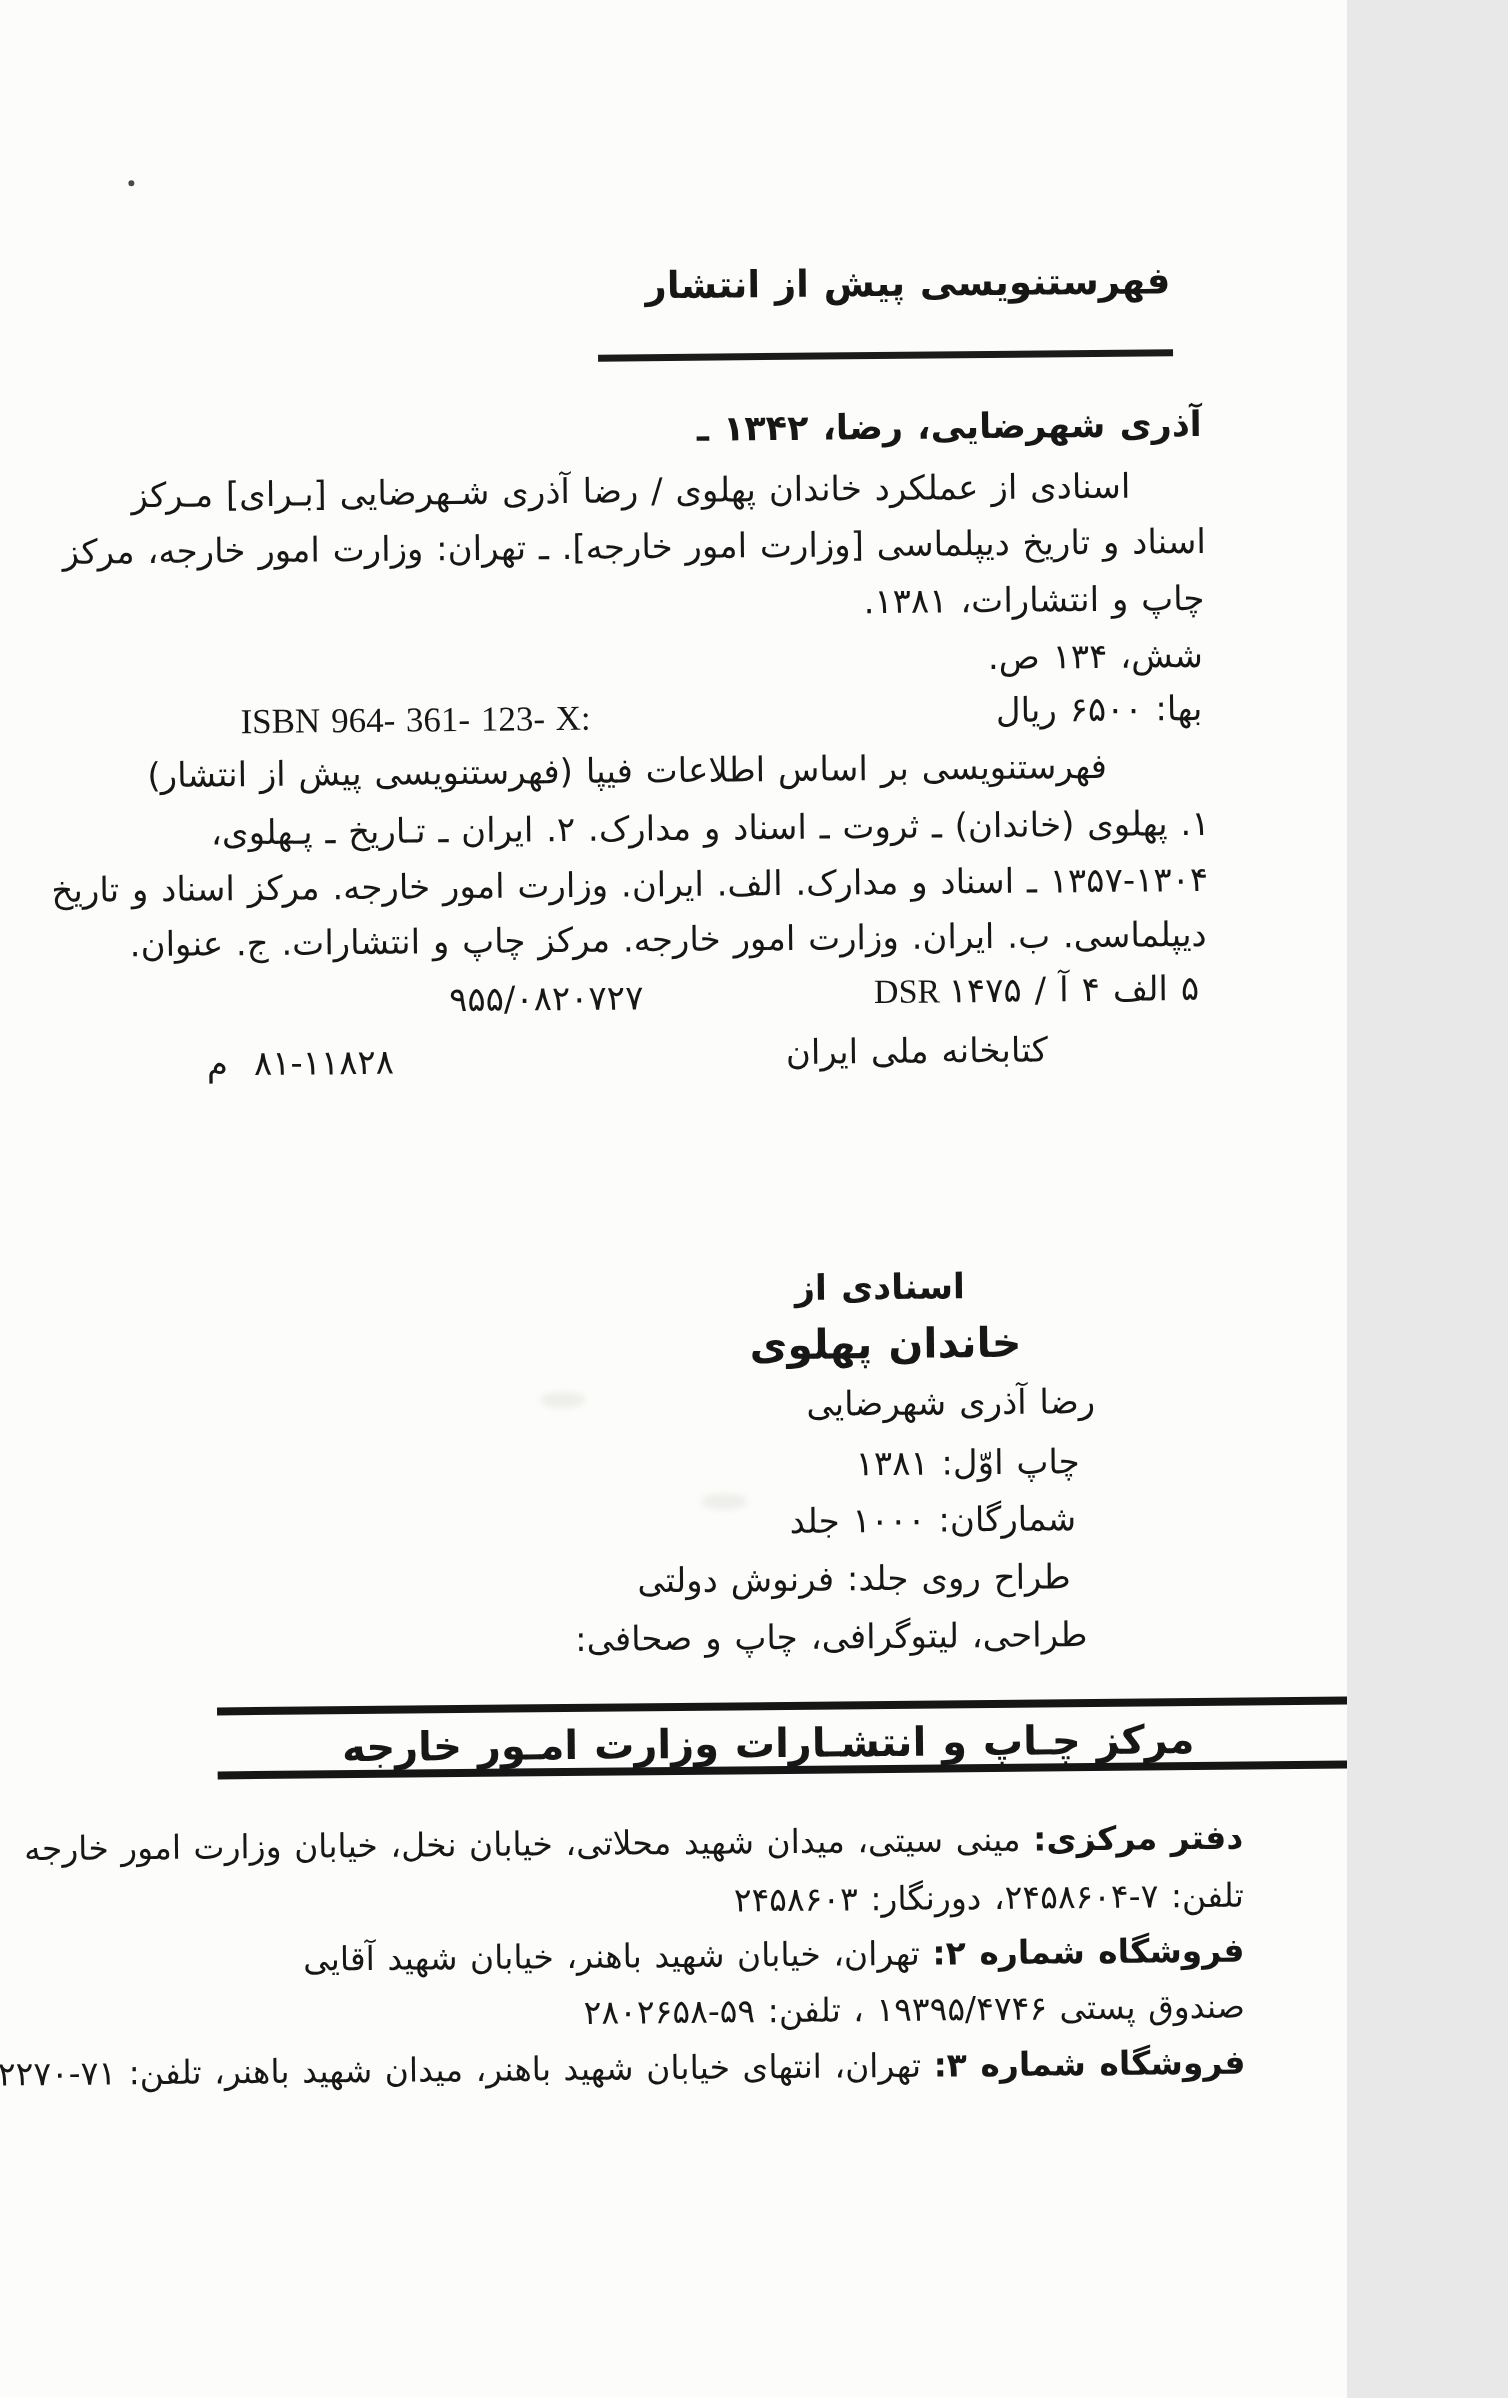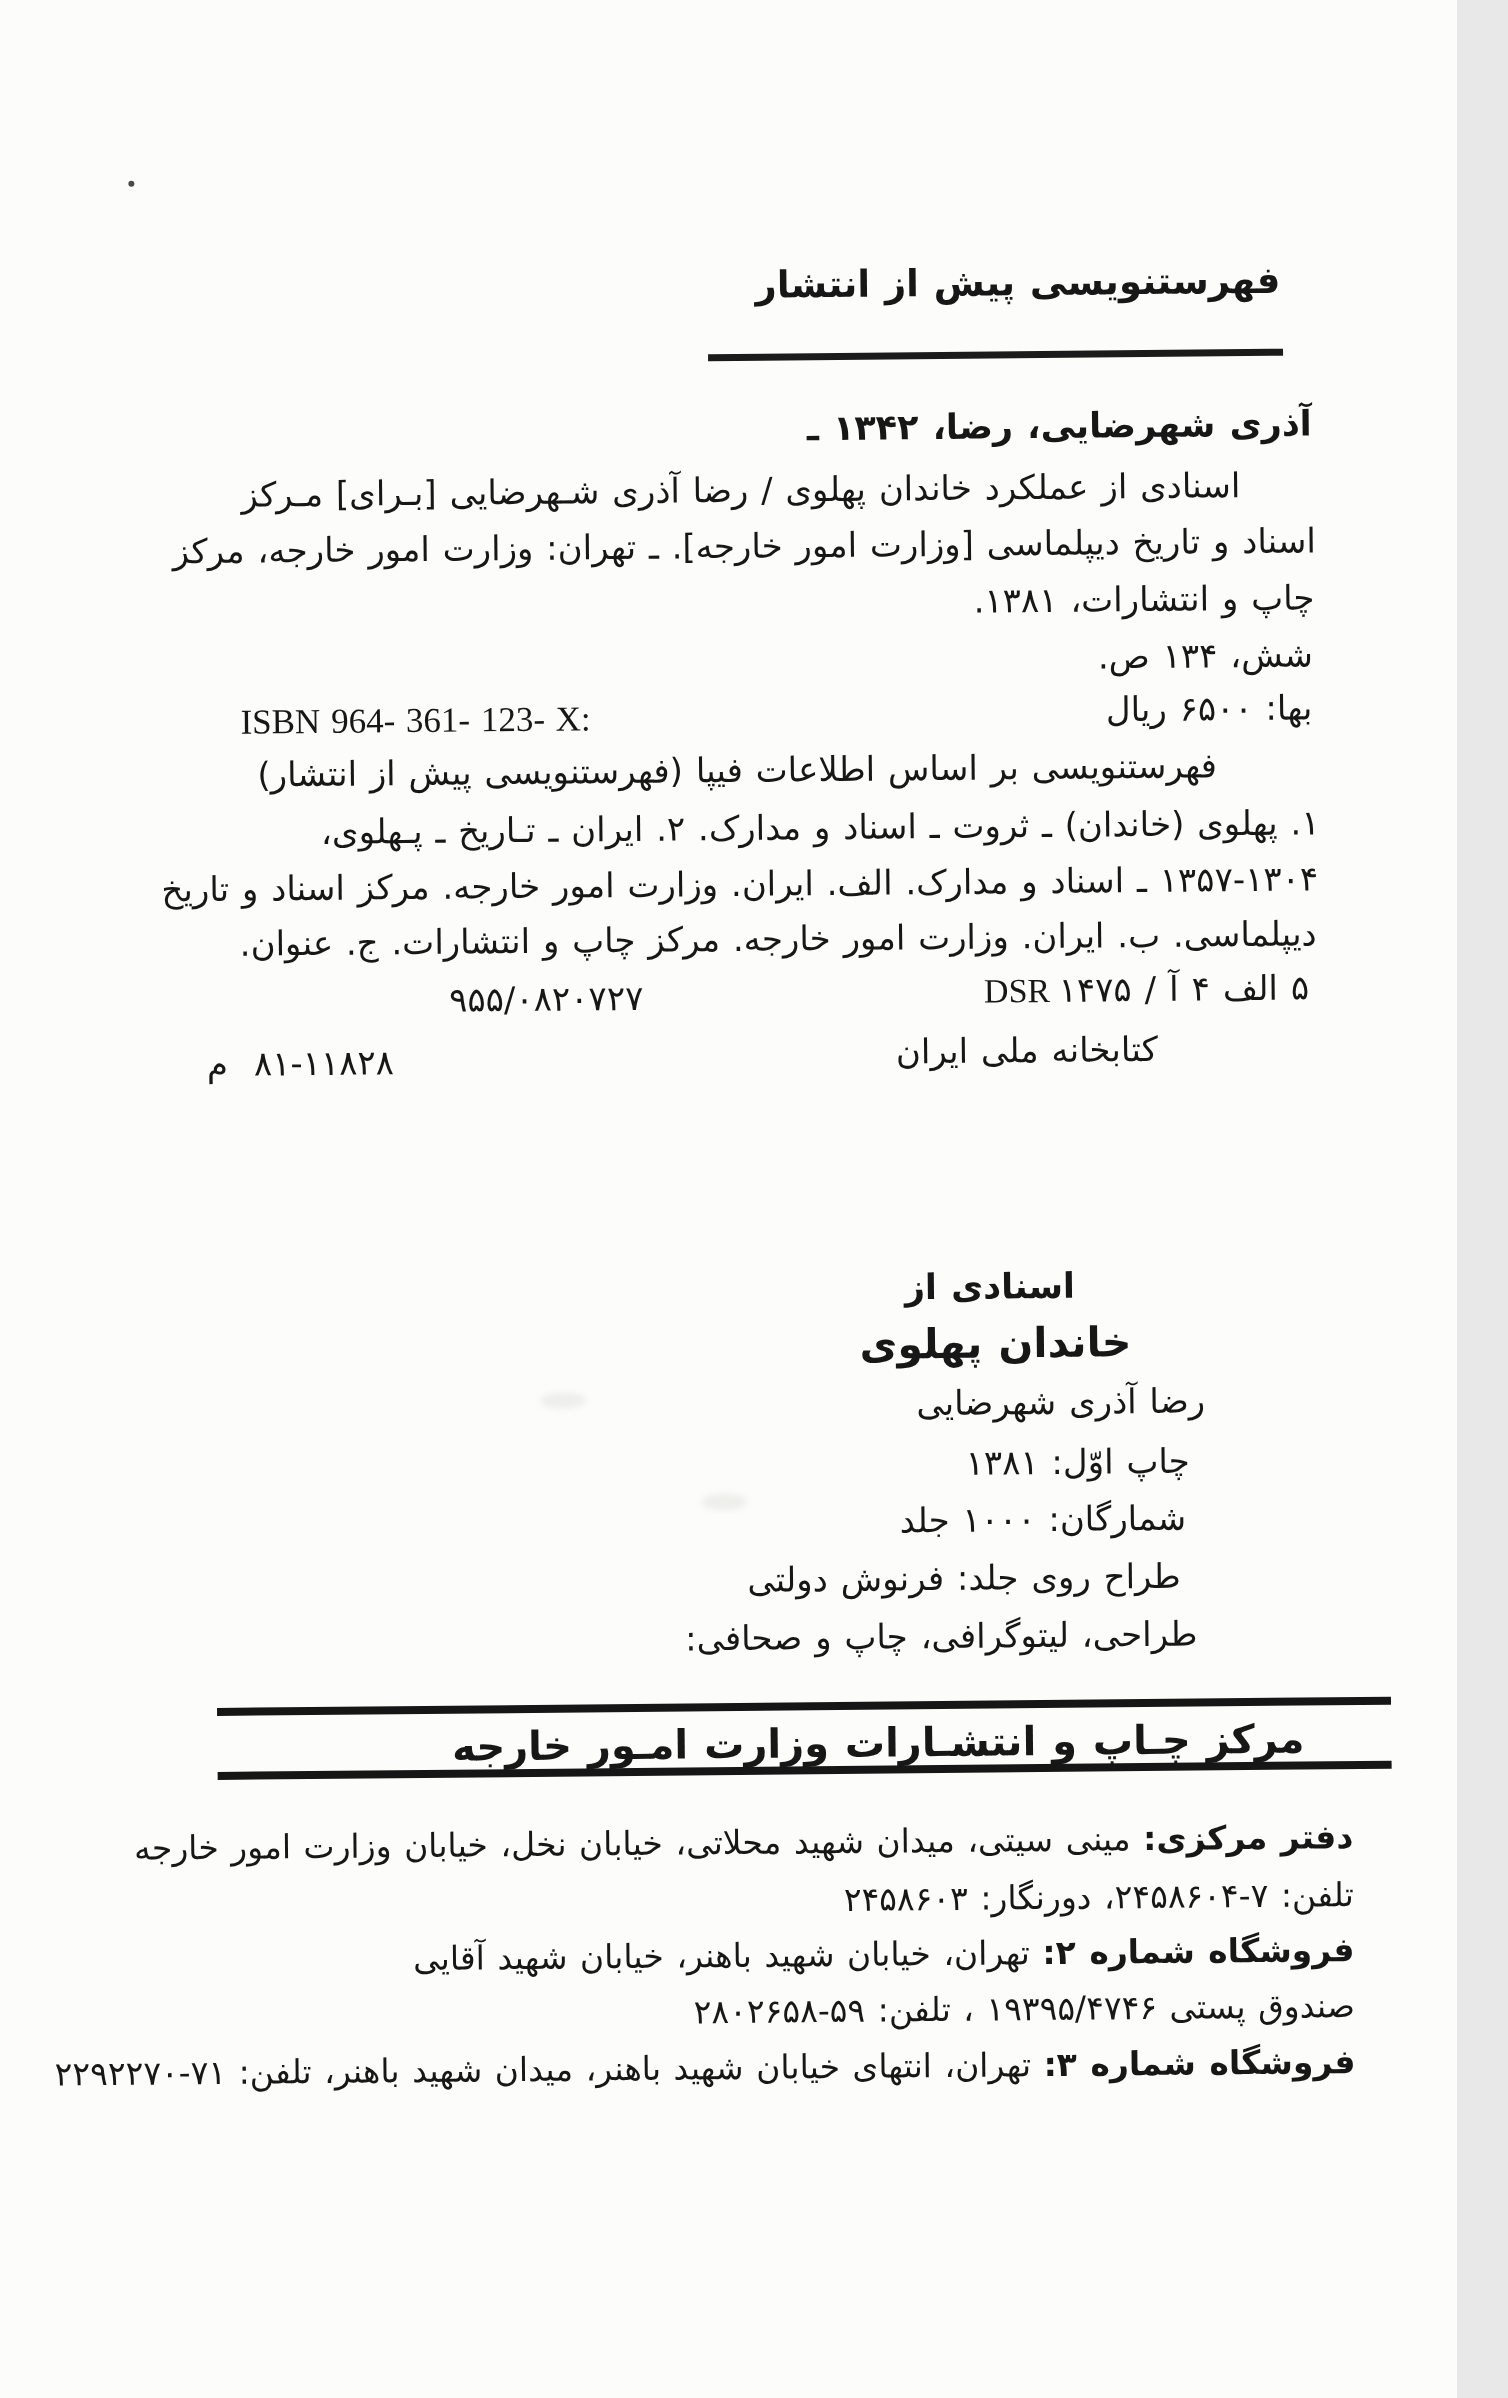--- a/index.html
+++ b/index.html
@@ -1,19 +1,19 @@
 <!DOCTYPE html>
 <html lang="fa" style="--paper: #fcfcfa; --ink: #171717;"><head>
 <meta charset="utf-8">
 <style>
   :root { --paper:#fcfcfa; --ink:#171717; }
   * { margin:0; padding:0; box-sizing:border-box; }
   body { background:#e8e8e8; font-family:"DejaVu Sans", sans-serif; }
   .page {
-    position:relative; width:1457px; height:2399px;
+    position:relative; width:1347px; height:2399px;
     background:var(--paper); color:var(--ink); overflow:hidden;
   }
   .sheet {
     position:absolute; inset:0;
     transform:rotate(-0.55deg); transform-origin:50% 45%;
   }
   .t { position:absolute; direction:rtl; white-space:nowrap;
        font-size:34px; line-height:1.35; word-spacing:2px; }
   .ltr { direction:ltr; }
   .b { font-weight:bold; }

